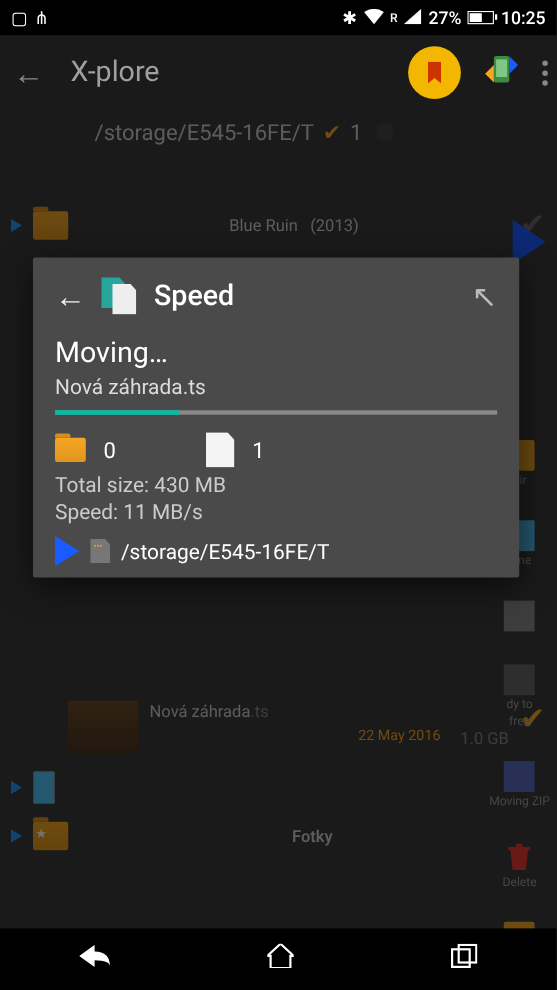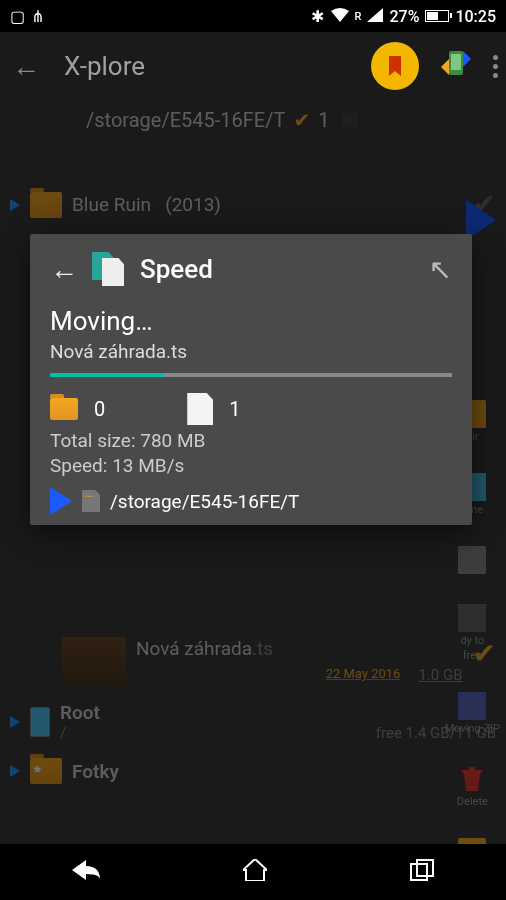--- a/index.html
+++ b/index.html
@@ -108,21 +108,21 @@
     display: flex;
     align-items: center;
     gap: 8px;
   }
   .file-row {
     display: flex;
     align-items: center;
     padding: 8px 10px;
     gap: 10px;
   }
-  .file-row .name { font-size: 19px; color: #ccc; flex: 1; }
+  .file-row .name { font-size: 15px; color: #ccc; flex: 1; text-align: center; }
   .file-row .meta { font-size: 15px; color: #888; text-align: right; }
   .triangle-right {
     width: 0; height: 0;
     border-top: 6px solid transparent;
     border-bottom: 6px solid transparent;
     border-left: 10px solid #2499FF;
   }
   .folder-icon {
     width: 32px; height: 26px;
     background: linear-gradient(#f5a623, #e0951f);
@@ -369,38 +369,31 @@
     <span class="name"><span>Blue Ruin</span>&nbsp;&nbsp;&nbsp;<span>(2013)</span></span>
     <span style="color:#666;font-size:28px;">✔</span>
   </div>
 
   <div style="height:400px;"></div>
 
   <div class="file-row" style="align-items:flex-start;">
     <div class="thumbnail-box" style="margin-left:52px;"></div>
     <div style="flex:1;">
       <span class="name"><span>Nová záhrada</span><span style="color:#888;">.ts</span></span>
-      <div class="meta" style="display:flex;justify-content:flex-end;gap:18px;margin-top:6px;text-decoration:underline;">
+      <div class="meta" style="display:flex;justify-content:flex-end;gap:18px;margin-top:6px;">
         <span style="color:#f5a623;font-size:13px;">22 May 2016</span>
         <span>1.0 GB</span>
       </div>
     </div>
     <span style="color:#f5a623;font-size:28px;">✔</span>
   </div>
 
   <div class="file-row">
     <div class="triangle-right"></div>
     <div style="width:20px;height:30px;background:#4fc3f7;border-radius:2px;border:1px solid #888;"></div>
-    <div style="flex:1;">
-      <div class="name" style="font-weight:600;">Root</div>
-      <div style="display:flex;justify-content:space-between;color:#888;font-size:15px;">
-        <span>/</span>
-        <span>free 1.4 GB/11 GB</span>
-      </div>
-    </div>
   </div>
 
   <div class="file-row">
     <div class="triangle-right"></div>
     <div class="folder-icon" style="position:relative;">
       <span style="position:absolute;left:2px;top:4px;color:#fff;font-size:12px;">★</span>
     </div>
     <span class="name" style="font-weight:600;">Fotky</span>
   </div>
 
@@ -461,24 +454,24 @@
   </div>
 
   <div class="stats-row">
     <div class="folder-icon" style="width:28px;height:22px;"></div>
     <span class="cnt">0</span>
     <div style="width:50px;"></div>
     <div class="file-page-icon"></div>
     <span class="cnt">1</span>
   </div>
   <div class="stat-line">
-    <span>Total size:</span> <span>780 MB</span>
+    <span>Total size:</span> <span>430 MB</span>
   </div>
   <div class="stat-line">
-    <span>Speed:</span> <span>13 MB/s</span>
+    <span>Speed:</span> <span>11 MB/s</span>
   </div>
 
   <div class="dest-row">
     <div class="arrow-blue"></div>
     <div class="file-page-icon dark" style="width:18px;height:22px;position:relative;">
       <span style="position:absolute;left:3px;top:2px;color:#f5a623;font-size:8px;">•••</span>
     </div>
     <span>/storage/E545-16FE/T</span>
   </div>
 

